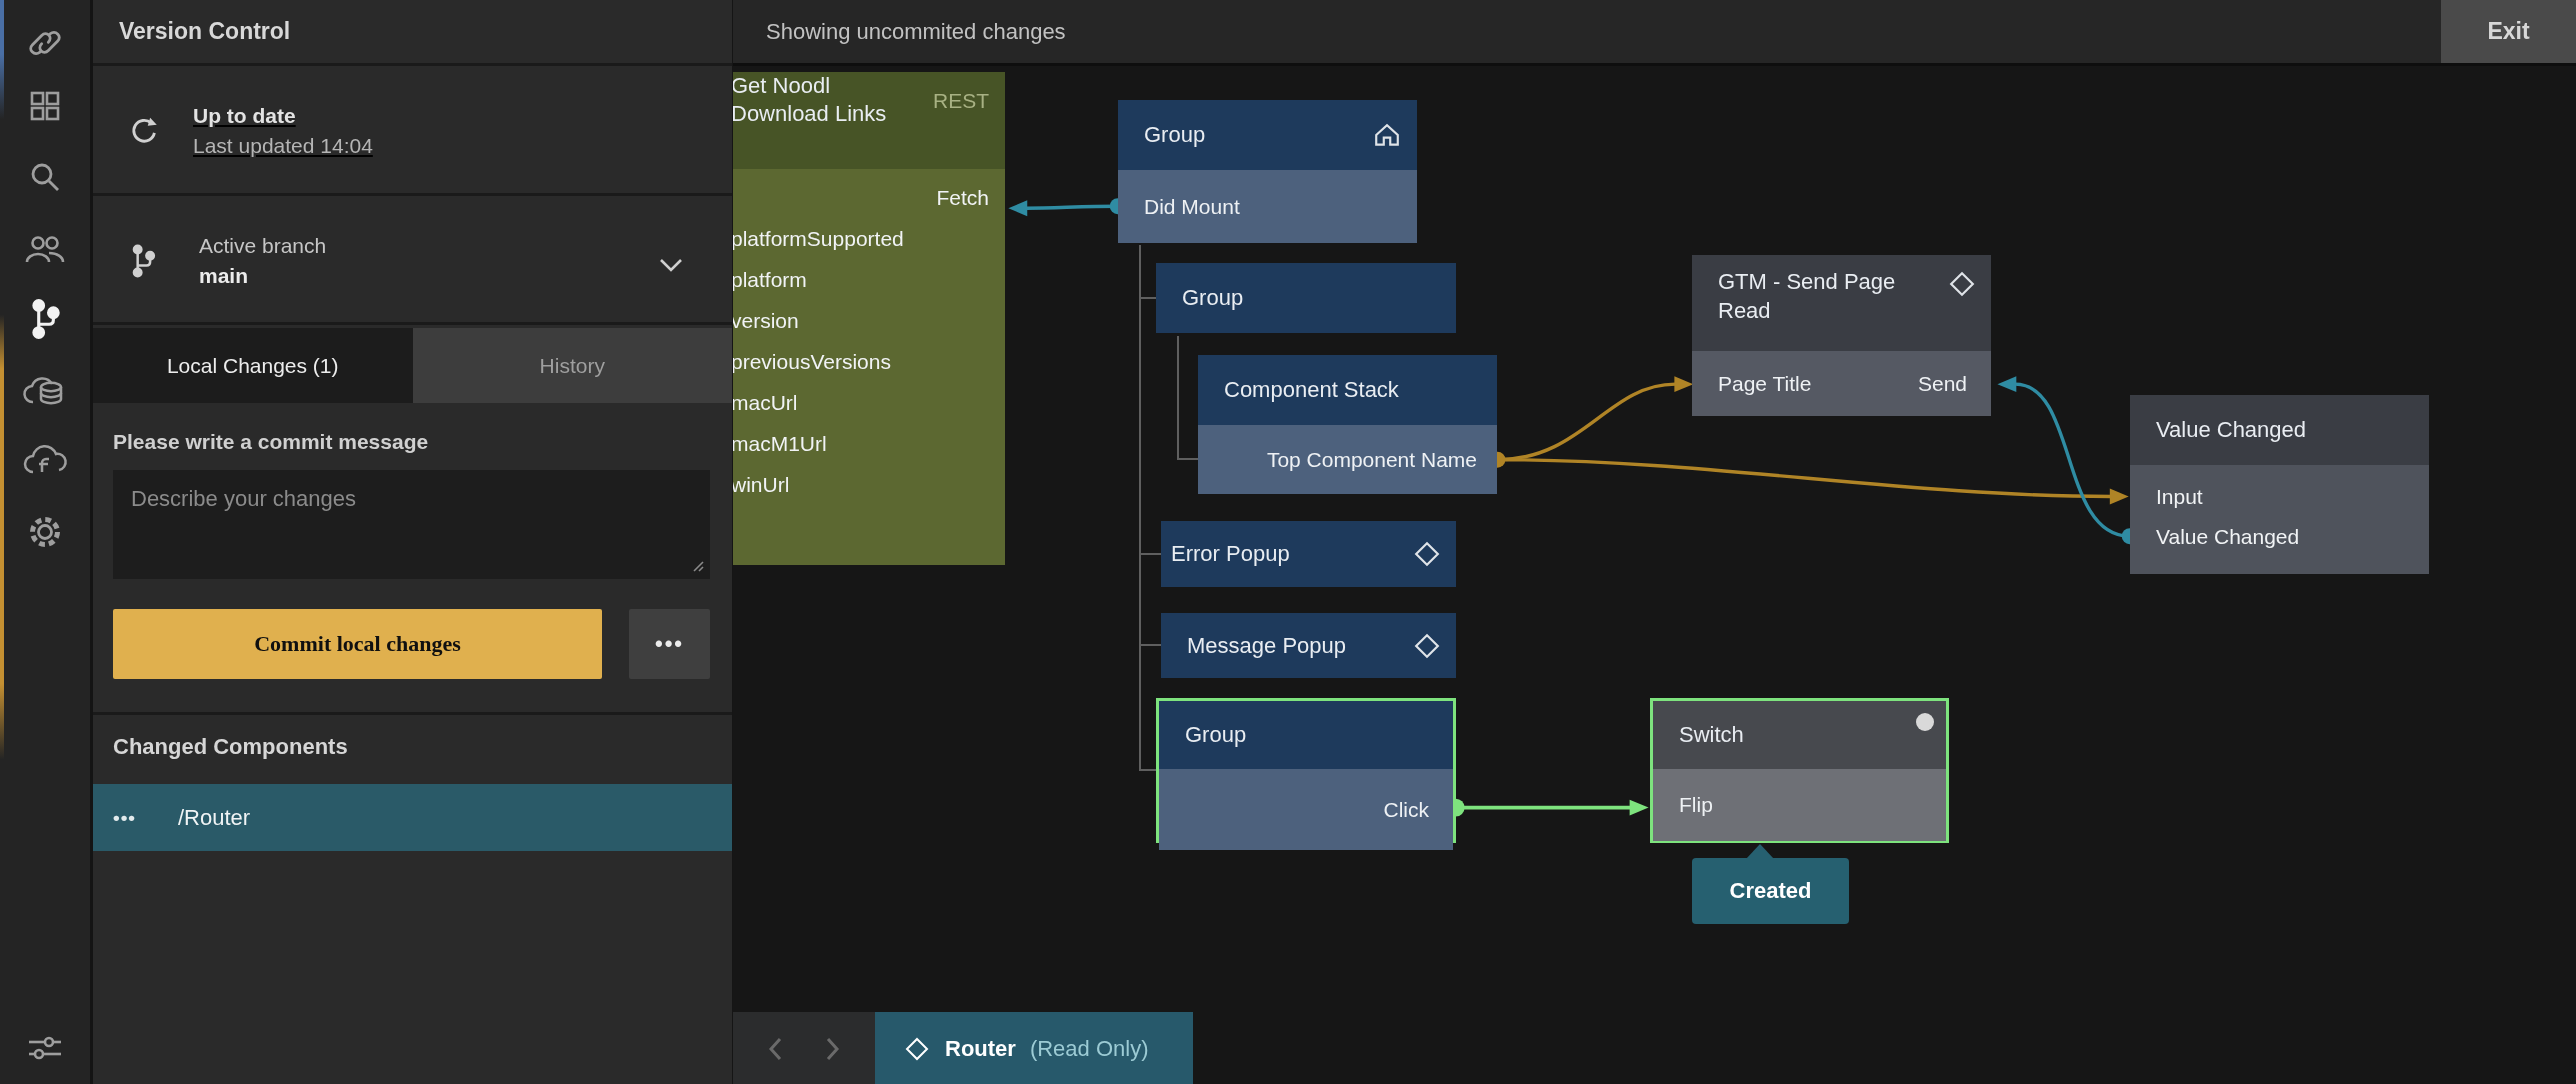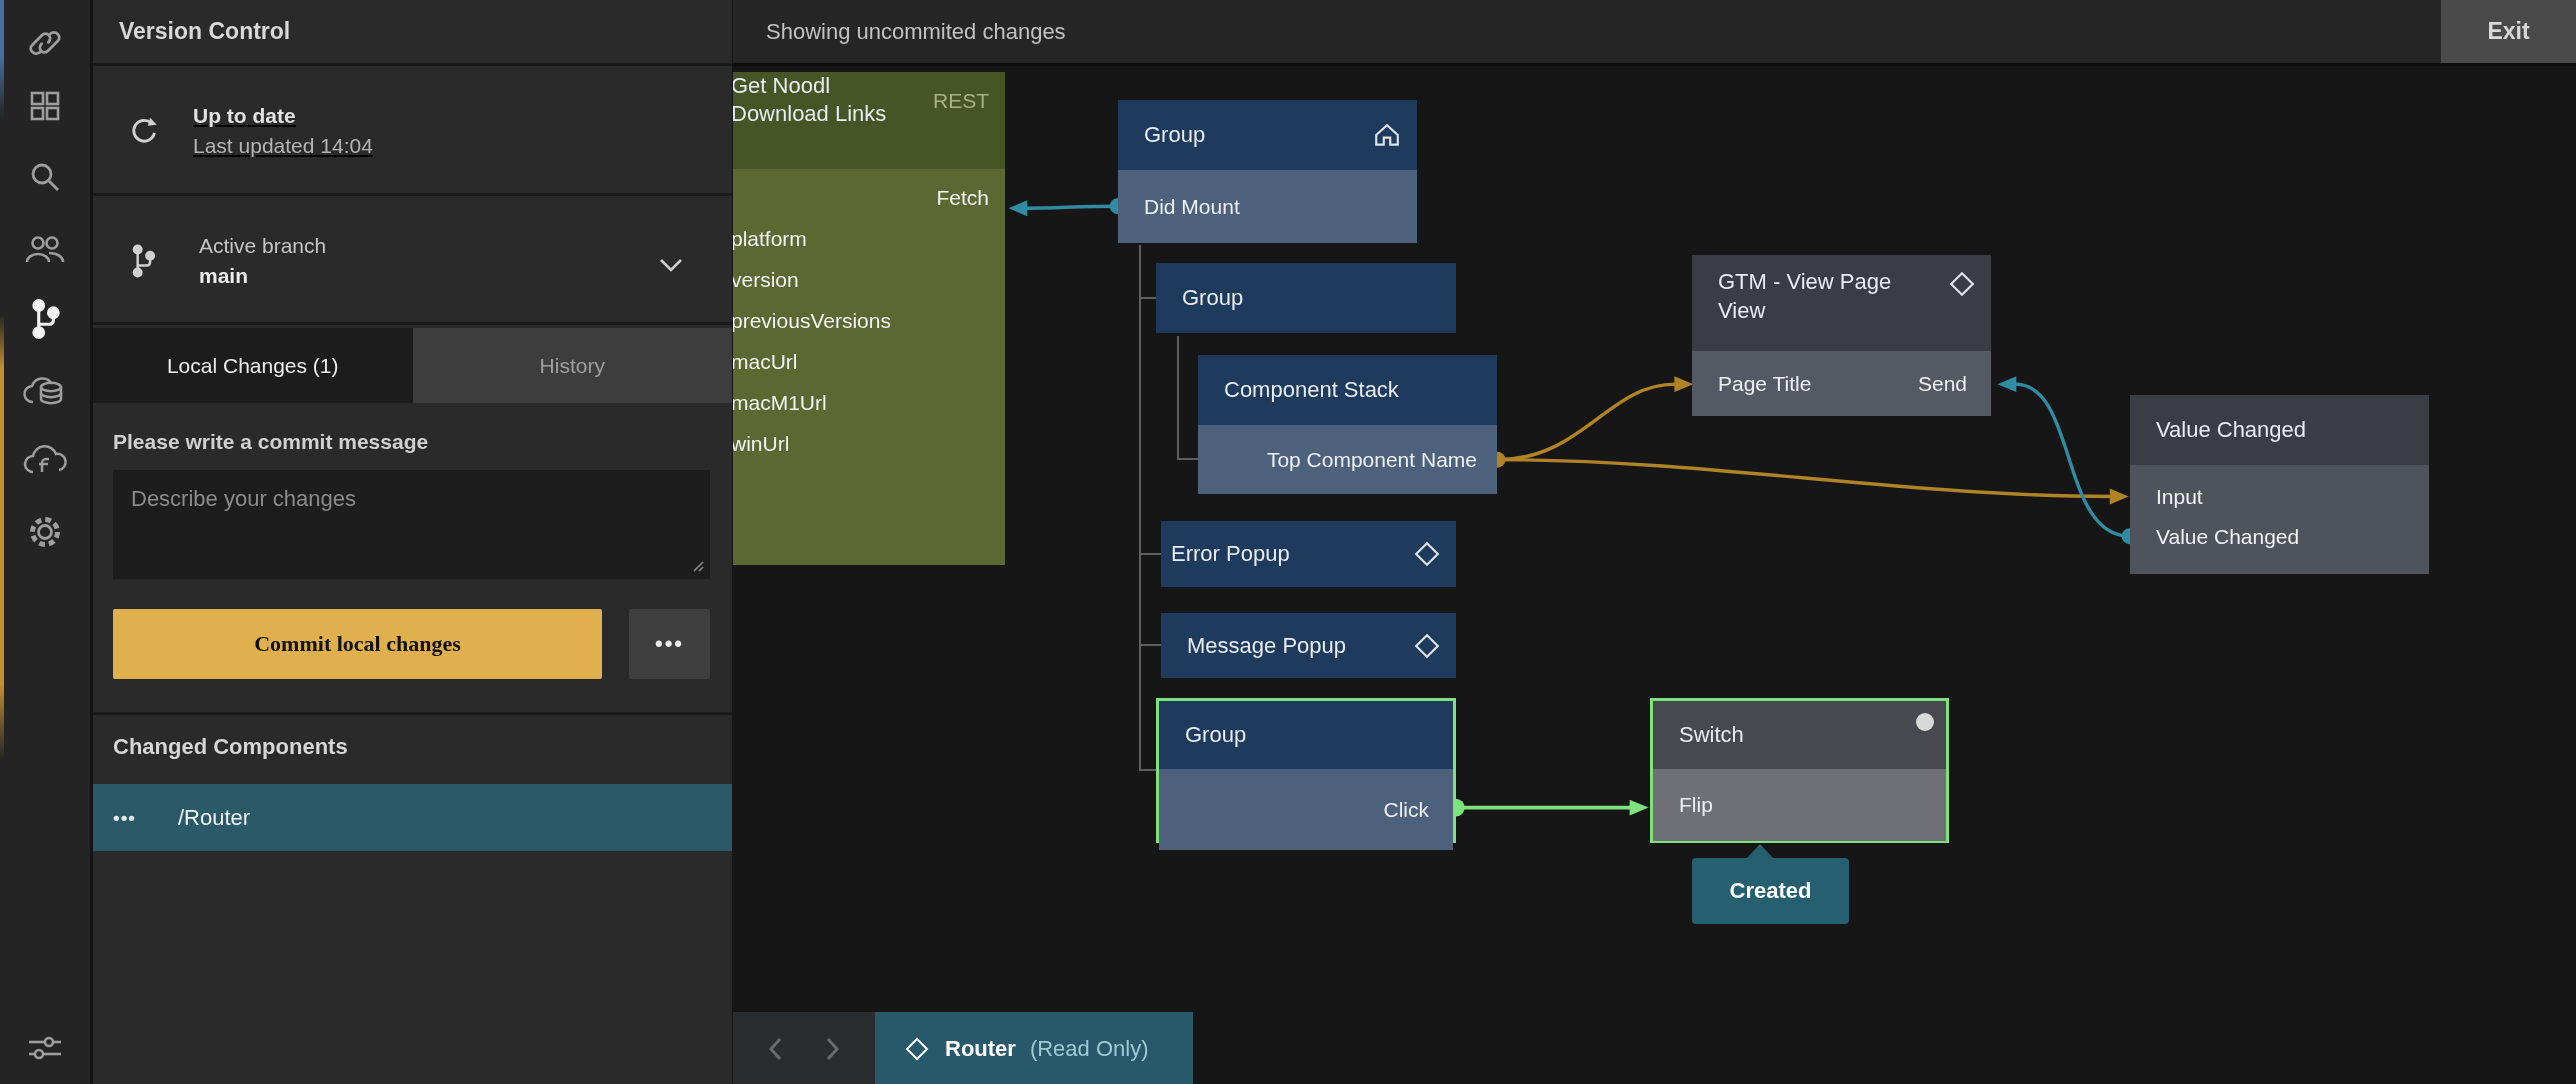--- a/index.html
+++ b/index.html
@@ -331,20 +331,21 @@
       </g>
     </svg>
 
     <div class="node olive n-rest">
       <div class="nheader">
         <span style="line-height:1.25;">Get Noodl Download Links</span>
         <span class="subtitle">REST</span>
       </div>
       <div class="nbody">
         <div class="prow right">Fetch</div>
+        <div class="prow">platformSupported</div>
         <div class="prow">platform</div>
         <div class="prow">version</div>
         <div class="prow">previousVersions</div>
         <div class="prow">macUrl</div>
         <div class="prow">macM1Url</div>
         <div class="prow">winUrl</div>
       </div>
     </div>
 
     <div class="node navy n-group1">
@@ -367,21 +368,21 @@
 
     <div class="node navy n-cstack">
       <div class="nheader">
           <span>Component Stack</span>
         </div>
       <div class="nbody">Top Component Name</div>
     </div>
 
     <div class="node grayn n-gtm">
       <div class="nheader">
-        <span>GTM - View Page View</span>
+        <span>GTM - Send Page Read</span>
         <span class="hdr-icon topfix">
           <svg width="26" height="26" viewBox="0 0 24 24" fill="none" stroke="currentColor" stroke-width="2">
             <path d="M12 2 L22 12 L12 22 L2 12 Z"></path>
           </svg>
         </span>
       </div>
       <div class="nbody">
         <span>Page Title</span>
         <span>Send</span>
       </div>

